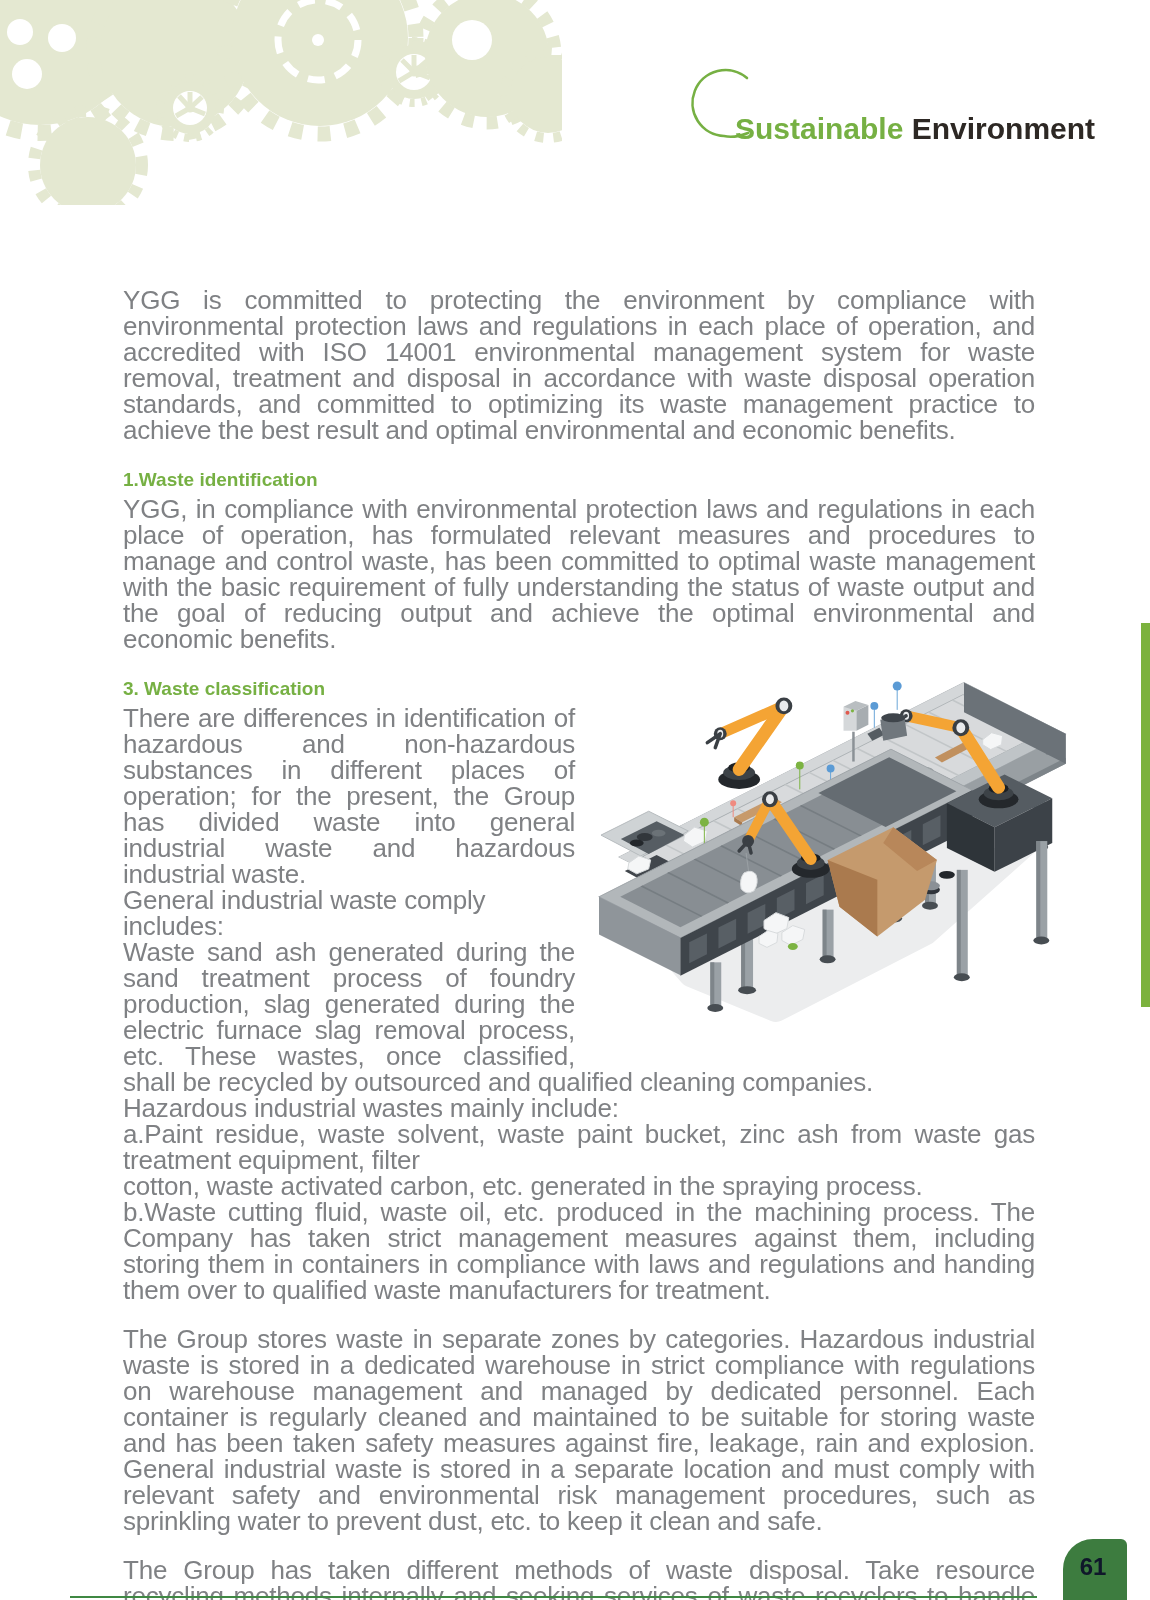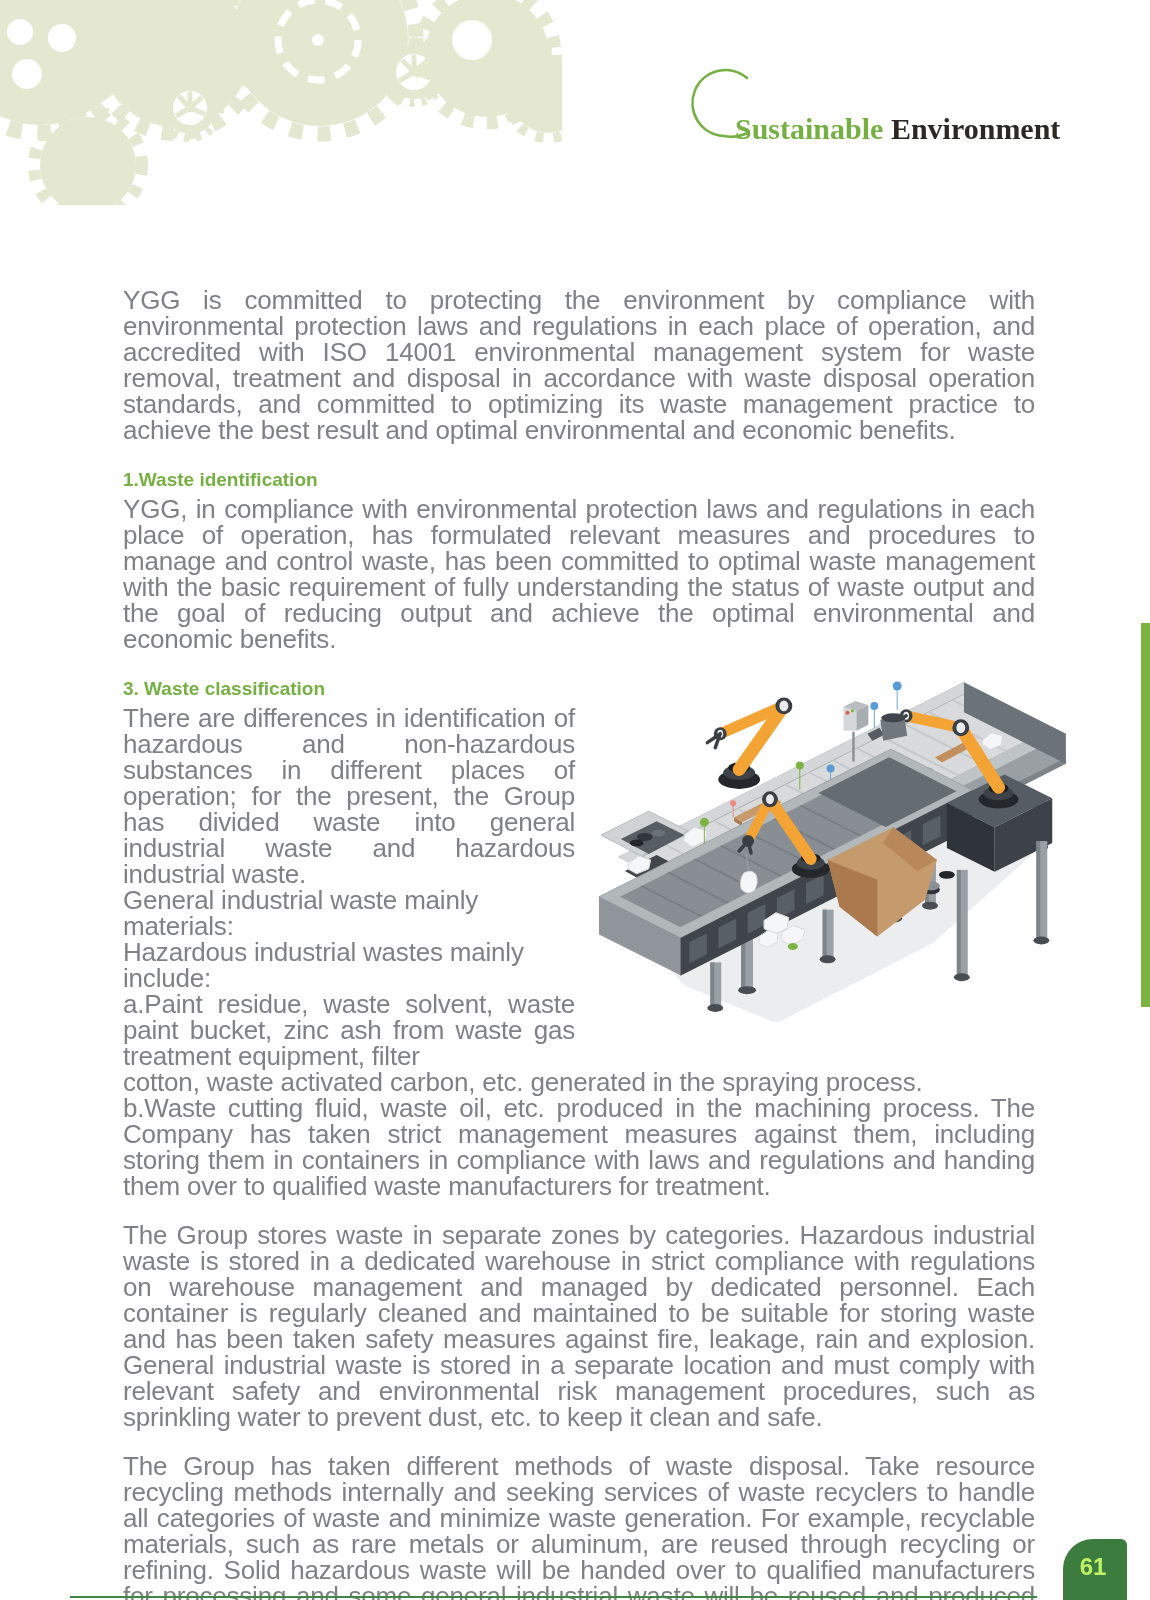--- a/index.html
+++ b/index.html
@@ -7,40 +7,40 @@
     width:1150px;height:1600px;position:relative;background:#ffffff;
     font-family:"Liberation Sans","DejaVu Sans",sans-serif;
     overflow:hidden;
   }
   .page{position:absolute;inset:0;}
   
   .gears{position:absolute;left:0;top:0;width:562px;height:205px;}
   
   .hdr{position:absolute;left:0;top:0;width:100%;height:170px;}
   .hdr-circle{position:absolute;left:680px;top:60px;width:90px;height:90px;}
-  .hdr-title{position:absolute;left:735px;top:112px;font-size:30px;font-weight:bold;letter-spacing:0;white-space:nowrap;font-family:Liberation Serif, serif;}
+  .hdr-title{position:absolute;left:735px;top:112px;font-size:30px;font-weight:bold;letter-spacing:0;white-space:nowrap;}
   .hdr-title .t-green{color:var(--accent_green,#76b043);}
   .hdr-title .t-dark{color:var(--dark_text,#2d2824);}
   
   main{position:absolute;left:123px;top:287px;width:912px;color:var(--body_gray,#7f8184);}
   p{margin:0;font-size:26px;line-height:26px;letter-spacing:-0.2px;}
   p.just{text-align:justify;}
   section{margin-top:23px;}
   h2{margin:0 0 3px 0;font-size:19px;line-height:27px;font-weight:bold;color:var(--accent_green,#76b043);letter-spacing:0;}
   
   .illus-float{float:right;width:452px;height:378px;position:relative;margin-left:8px;}
   .illus-float svg{position:absolute;left:14px;top:0;overflow:visible;}
   
   .side-bar{position:absolute;right:0;top:623px;width:9px;height:384px;background:var(--bar_green,#7cb23e);}
   
   .bottom-rule{position:absolute;left:70px;top:1596px;width:967px;height:2px;background:var(--line_green,#3f8843);}
   .page-badge{
     position:absolute;left:1063px;top:1539px;width:64px;height:61px;
     background:var(--badge_green,#3d7c3f);border-radius:30px 6px 0 0;
-    color:#bef264;font-size:24px;font-weight:bold;
+    color:#0f172a;font-size:24px;font-weight:bold;
     display:flex;align-items:center;justify-content:center;
     padding-right:4px;padding-bottom:6px;box-sizing:border-box;
   }
 </style>
 </head>
 <body>
 
 <div class="page">
 
   <svg class="gears" viewBox="0 0 562 205" fill="none">
@@ -319,21 +319,22 @@
             <path d="M311,40 l-10,6 l-4,7" stroke="#3a3f44" stroke-width="3.5" fill="none" stroke-linecap="round"></path>
             <polygon points="285,44 309,39 312,60 288,65" fill="#70777d"></polygon>
             <ellipse cx="298" cy="42" rx="12" ry="4.5" fill="#3f454b"></ellipse>
             <line x1="302" y1="12" x2="302" y2="34" stroke="#6aa5d8"></line>
             <circle cx="302" cy="10" r="4.5" fill="#5b9bd5"></circle>
           </g>
         </svg>
       </div>
       <h2>3. Waste classification</h2>
       <p class="just">There are differences in identification of hazardous and non-hazardous substances in different places of operation; for the present, the Group has divided waste into general industrial waste and hazardous industrial waste.</p>
-      <p>General industrial waste mainly materials:</p>
+      <p>General industrial waste comply includes:</p>
+      <p class="just">Waste sand ash generated during the sand treatment process of foundry production, slag generated during the electric furnace slag removal process, etc. These wastes, once classified, shall be recycled by outsourced and qualified cleaning companies.</p>
       <p>Hazardous industrial wastes mainly include:</p>
       <p class="just">a.Paint residue, waste solvent, waste paint bucket, zinc ash from waste gas treatment equipment, filter</p>
       <p>cotton, waste activated carbon, etc. generated in the spraying process.</p>
       <p class="just">b.Waste cutting fluid, waste oil, etc. produced in the machining process. The Company has taken strict management measures against them, including storing them in containers in compliance with laws and regulations and handing them over to qualified waste manufacturers for treatment.</p>
     </section>
 
     <section>
       <p class="just">The Group stores waste in separate zones by categories. Hazardous industrial waste is stored in a dedicated warehouse in strict compliance with regulations on warehouse management and managed by dedicated personnel. Each container is regularly cleaned and maintained to be suitable for storing waste and has been taken safety measures against fire, leakage, rain and explosion. General industrial waste is stored in a separate location and must comply with relevant safety and environmental risk management procedures, such as sprinkling water to prevent dust, etc. to keep it clean and safe.</p>
     </section>
 

